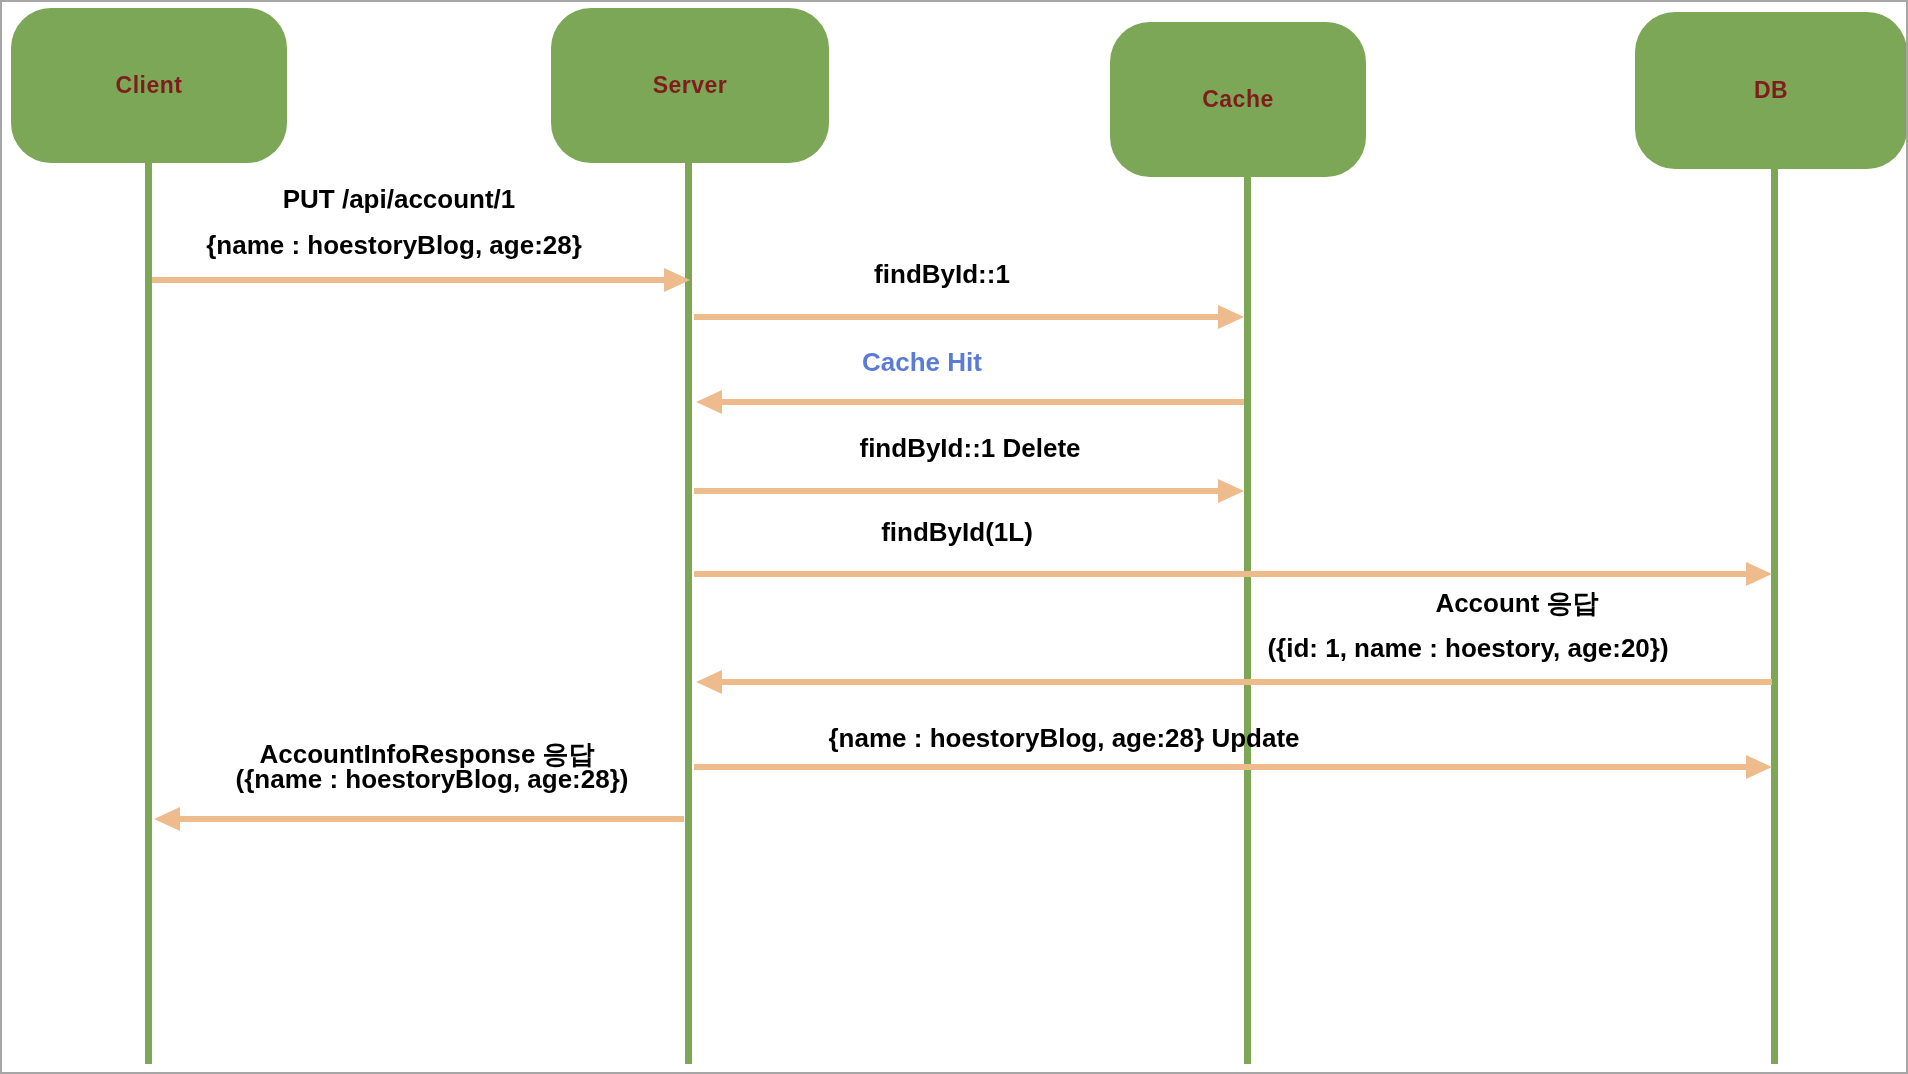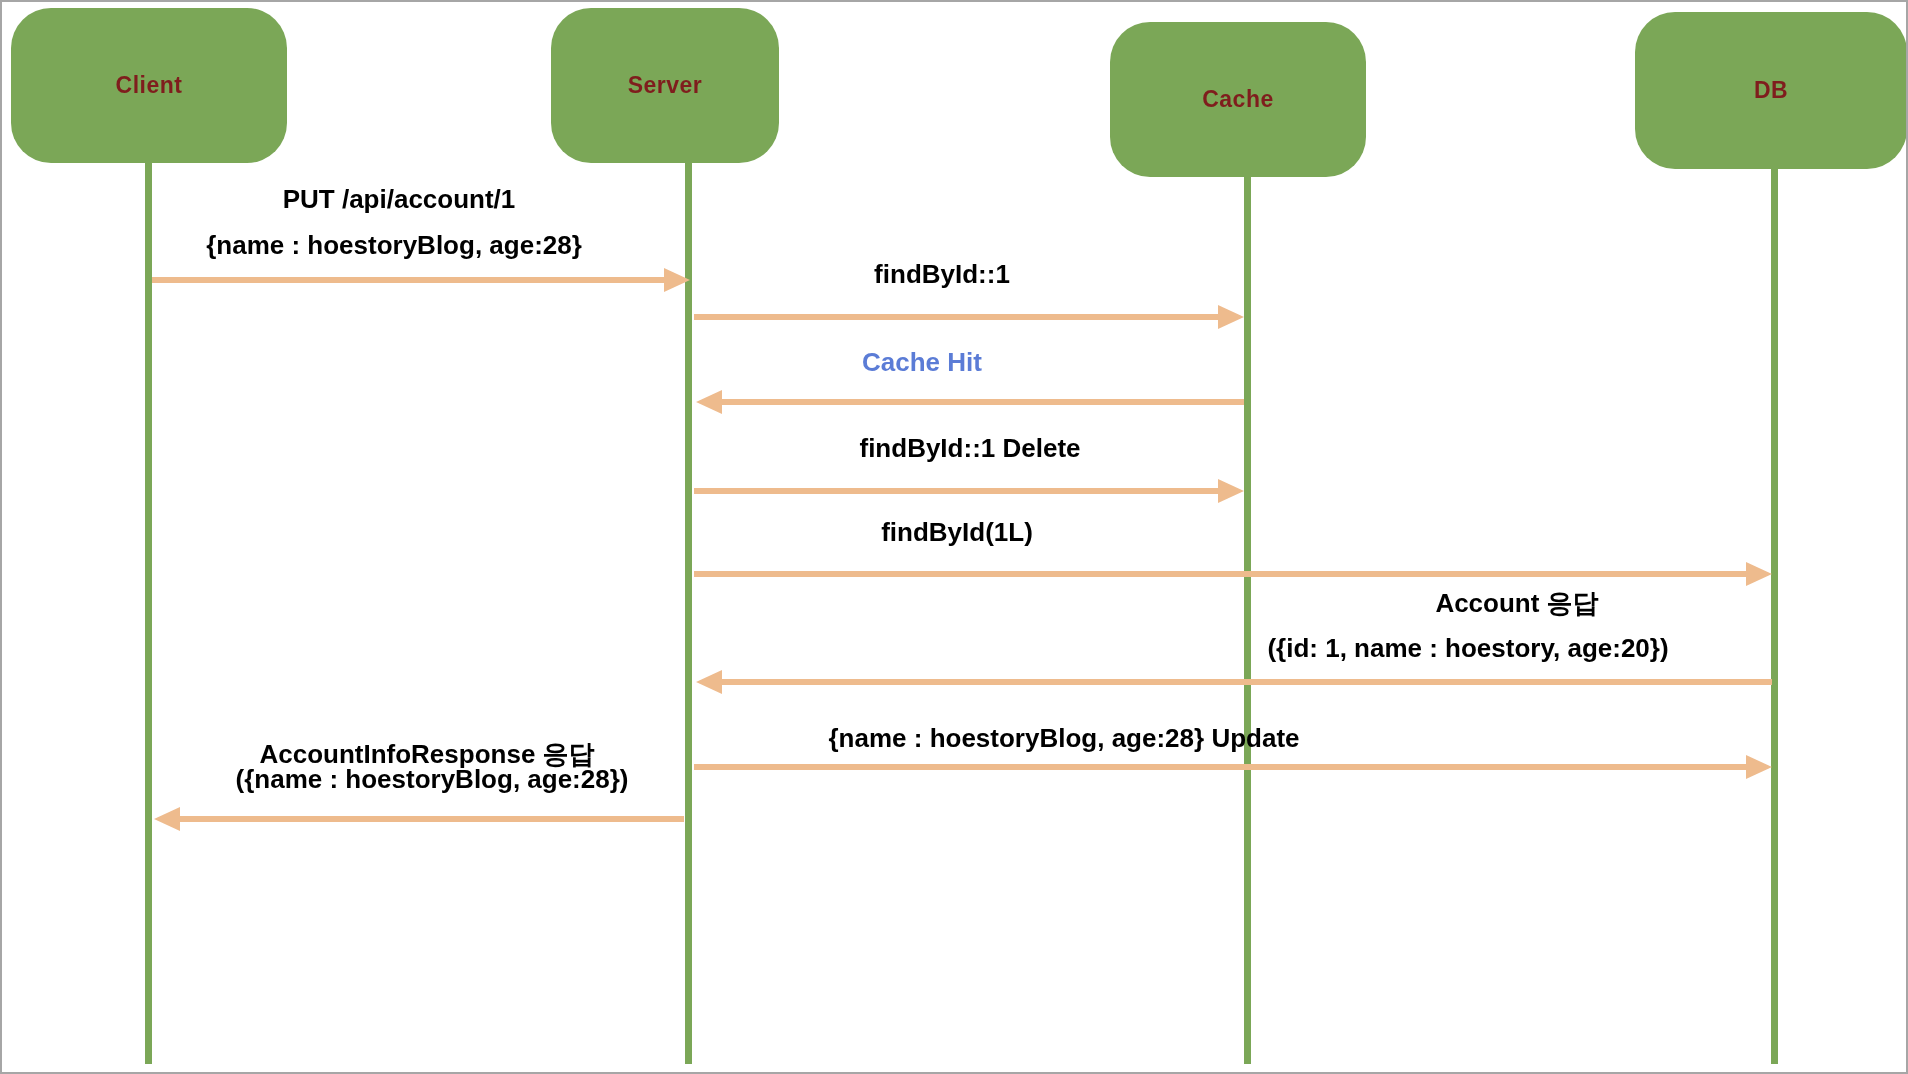--- a/index.html
+++ b/index.html
@@ -55,21 +55,21 @@
   }
 </style>
 </head>
 <body>
 
 <div id="canvas">
     <div class="actor-box" style="left: 9px; top: 6px; width: 276px; height: 155px; background: rgb(123, 167, 87);">
       <div class="actor-label">Client</div>
     </div>
     <div class="lifeline" style="left: 143px; top: 161px; height: 901px; background: rgb(123, 167, 87);"></div>
-    <div class="actor-box" style="left: 549px; top: 6px; width: 228px; height: 155px; background: rgb(123, 167, 87);">
+    <div class="actor-box" style="left: 549px; top: 6px; width: 278px; height: 155px; background: rgb(123, 167, 87);">
       <div class="actor-label">Server</div>
     </div>
     <div class="lifeline" style="left: 683px; top: 161px; height: 901px; background: rgb(123, 167, 87);"></div>
     <div class="actor-box" style="left: 1108px; top: 20px; width: 256px; height: 155px; background: rgb(123, 167, 87);">
       <div class="actor-label">Cache</div>
     </div>
     <div class="lifeline" style="left: 1242px; top: 161px; height: 901px; background: rgb(123, 167, 87);"></div>
     <div class="actor-box" style="left: 1633px; top: 10px; width: 272px; height: 157px; background: rgb(123, 167, 87);">
       <div class="actor-label">DB</div>
     </div>

